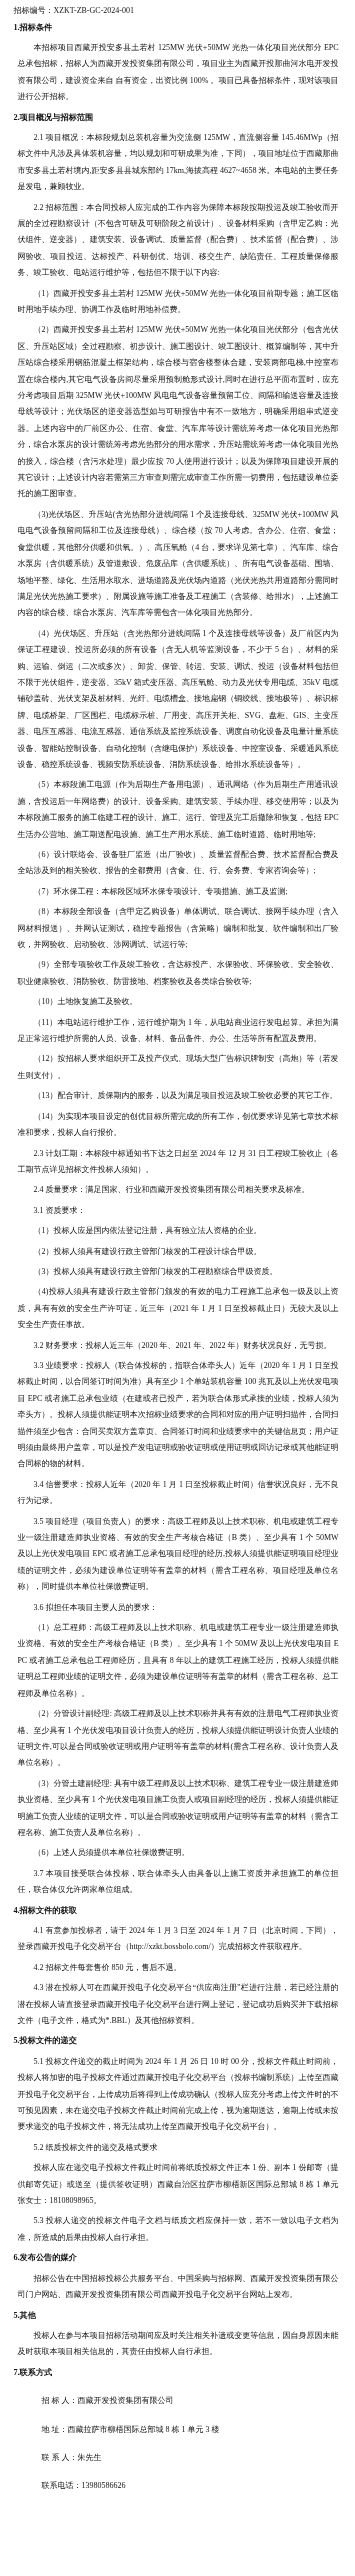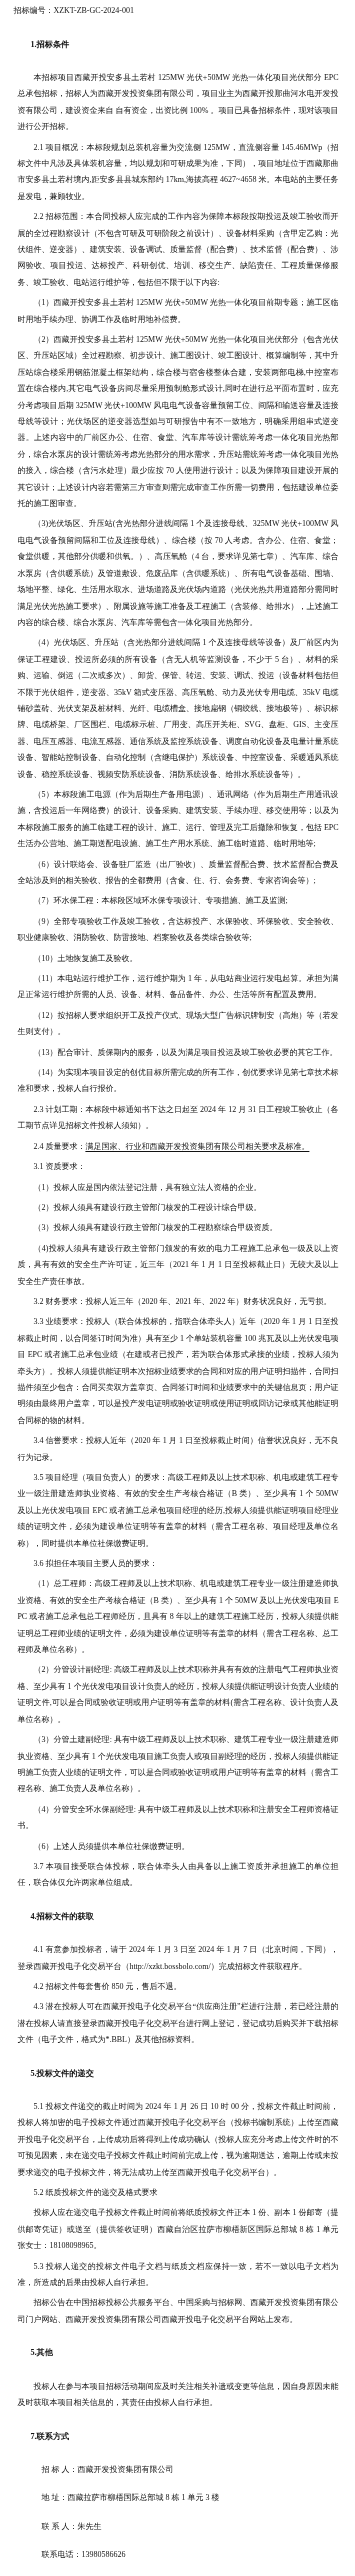--- a/index.html
+++ b/index.html
@@ -9,44 +9,46 @@
     min-height:2689px;
     box-sizing:border-box;
     padding:3.1px 12.4px 20.6px 13.4px;
     background:#ffffff;
     font-family:"Liberation Serif","DejaVu Serif",serif;
     font-size:8px;
     line-height:16.4px;
     color:#121212;
   }
   .doc-number { text-align:left; margin:0; }
-  h2.sec-h { margin:17px; font-size:8.2px; font-weight:bold; line-height:16.4px; }
+  h2.sec-h { margin:0; font-size:8.2px; font-weight:bold; line-height:16.4px; }
   p.cl { margin:4px; text-align:justify; text-indent:2em; word-break:break-all; }
-  .u { text-decoration:underline; text-underline-offset:2.1px; }
+  .u { text-underline-offset:2.1px; }
   p.contact-row { margin:12px; text-indent:2em; }
 </style>
 </head>
 <body>
 
 <div class="page">
 
   <p class="doc-number">招标编号：XZKT-ZB-GC-2024-001</p>
 
   <h2 class="sec-h">1.招标条件</h2>
   <p class="cl">本招标项目西藏开投安多县土若村 125MW 光伏+50MW 光热一体化项目光伏部分 EPC 总承包招标，招标人为西藏开发投资集团有限公司，项目业主为西藏开投那曲河水电开发投资有限公司，建设资金来自 自有资金，出资比例 100% 。项目已具备招标条件，现对该项目进行公开招标。</p>
 
+  <h2 class="sec-h">2.项目概况与招标范围</h2>
   <p class="cl">2.1 项目概况：本标段规划总装机容量为交流侧 125MW，直流侧容量 145.46MWp（招标文件中凡涉及具体装机容量，均以规划和可研成果为准，下同），项目地址位于西藏那曲市安多县土若村境内,距安多县县城东部约 17km,海拔高程 4627~4658 米。本电站的主要任务是发电，兼顾牧业。</p>
   <p class="cl">2.2 招标范围：本合同投标人应完成的工作内容为保障本标段按期投运及竣工验收而开展的全过程勘察设计（不包含可研及可研阶段之前设计）、设备材料采购（含甲定乙购：光伏组件、逆变器）、建筑安装、设备调试、质量监督（配合费）、技术监督（配合费）、涉网验收、项目投运、达标投产、科研创优、培训、移交生产、缺陷责任、工程质量保修服务、竣工验收、电站运行维护等，包括但不限于以下内容:</p>
   <p class="cl">（1）西藏开投安多县土若村 125MW 光伏+50MW 光热一体化项目前期专题；施工区临时用地手续办理、协调工作及临时用地补偿费。</p>
   <p class="cl">（2）西藏开投安多县土若村 125MW 光伏+50MW 光热一体化项目光伏部分（包含光伏区、升压站区域）全过程勘察、初步设计、施工图设计、竣工图设计、概算编制等，其中升压站综合楼采用钢筋混凝土框架结构，综合楼与宿舍楼整体合建，安装两部电梯,中控室布置在综合楼内,其它电气设备房间尽量采用预制舱形式设计,同时在进行总平面布置时，应充分考虑项目后期 325MW 光伏+100MW 风电电气设备容量预留工位、间隔和输送容量及连接母线等设计；光伏场区的逆变器选型如与可研报告中有不一致地方，明确采用组串式逆变器。上述内容中的厂前区办公、住宿、食堂、汽车库等设计需统筹考虑一体化项目光热部分，综合水泵房的设计需统筹考虑光热部分的用水需求，升压站需统筹考虑一体化项目光热的接入，综合楼（含污水处理）最少应按 70 人使用进行设计；以及为保障项目建设开展的其它设计；上述设计内容若需第三方审查则需完成审查工作所需一切费用，包括建设单位委托的施工图审查。</p>
   <p class="cl">（3)光伏场区、升压站(含光热部分进线间隔 1 个及连接母线、325MW 光伏+100MW 风电电气设备预留间隔和工位及连接母线）、综合楼（按 70 人考虑。含办公、住宿、食堂；食堂供暖，其他部分供暖和供氧。）、高压氧舱（4 台，要求详见第七章）、汽车库、综合水泵房（含供暖系统）及管道敷设、危废品库（含供暖系统）、所有电气设备基础、围墙、场地平整、绿化、生活用水取水、进场道路及光伏场内道路（光伏光热共用道路部分需同时满足光伏光热施工要求）、附属设施等施工准备及工程施工（含装修、给排水），上述施工内容的综合楼、综合水泵房、汽车库等需包含一体化项目光热部分。</p>
   <p class="cl">（4）光伏场区、升压站（含光热部分进线间隔 1 个及连接母线等设备）及厂前区内为保证工程建设、投运所必须的所有设备（含无人机等监测设备，不少于 5 台）、材料的采购、运输、倒运（二次或多次）、卸货、保管、转运、安装、调试、投运（设备材料包括但不限于光伏组件，逆变器、35kV 箱式变压器、高压氧舱、动力及光伏专用电缆、35kV 电缆铺砂盖砖、光伏支架及桩材料、光纤、电缆槽盒、接地扁钢（铜绞线、接地极等）、标识标牌、电缆桥架、厂区围栏、电缆标示桩、厂用变、高压开关柜、SVG、盘柜、GIS、主变压器、电压互感器、电流互感器、通信系统及监控系统设备、调度自动化设备及电量计量系统设备、智能站控制设备、自动化控制（含继电保护）系统设备、中控室设备、采暖通风系统设备、稳控系统设备、视频安防系统设备、消防系统设备、给排水系统设备等）。</p>
   <p class="cl">（5）本标段施工电源（作为后期生产备用电源）、通讯网络（作为后期生产用通讯设施，含投运后一年网络费）的设计、设备采购、建筑安装、手续办理、移交使用等；以及为本标段施工服务的施工临建工程的设计、施工、运行、管理及完工后撤除和恢复，包括 EPC 生活办公营地、施工期送配电设施、施工生产用水系统、施工临时道路、临时用地等;</p>
   <p class="cl">（6）设计联络会、设备驻厂监造（出厂验收）、质量监督配合费、技术监督配合费及全站涉及到的相关验收、报告的全都费用（含食、住、行、会务费、专家咨询会等）;</p>
   <p class="cl">（7）环水保工程：本标段区域环水保专项设计、专项措施、施工及监测;</p>
+  <p class="cl">（8）本标段全部设备（含甲定乙购设备）单体调试、联合调试、接网手续办理（含入网材料报送）、并网认证测试，稳控专题报告（含策略）编制和批复、软件编制和出厂验收，并网验收、启动验收、涉网调试、试运行等;</p>
   <p class="cl">（9）全部专项验收工作及竣工验收，含达标投产、水保验收、环保验收、安全验收、职业健康验收、消防验收、防雷接地、档案验收及各类综合验收等;</p>
   <p class="cl">（10）土地恢复施工及验收。</p>
   <p class="cl">（11）本电站运行维护工作，运行维护期为 1 年，从电站商业运行发电起算。承担为满足正常运行维护所需的人员、设备、材料、备品备件、办公、生活等所有配置及费用。</p>
   <p class="cl">（12）按招标人要求组织开工及投产仪式、现场大型广告标识牌制安（高炮）等（若发生则支付）。</p>
   <p class="cl">（13）配合审计、质保期内的服务，以及为满足项目投运及竣工验收必要的其它工作。</p>
   <p class="cl">（14）为实现本项目设定的创优目标所需完成的所有工作，创优要求详见第七章技术标准和要求，投标人自行报价。</p>
   <p class="cl">2.3 计划工期：本标段中标通知书下达之日起至 2024 年 12 月 31 日工程竣工验收止（各工期节点详见招标文件投标人须知）。</p>
   <p class="cl"><span>2.4 质量要求：</span><span class="u">满足国家、行业和西藏开发投资集团有限公司相关要求及标准。</span></p>
 
   <p class="cl">3.1 资质要求：</p>
@@ -55,35 +57,35 @@
   <p class="cl">（3）投标人须具有建设行政主管部门核发的工程勘察综合甲级资质。</p>
   <p class="cl">（4)投标人须具有建设行政主管部门颁发的有效的电力工程施工总承包一级及以上资质，具有有效的安全生产许可证，近三年（2021 年 1 月 1 日至投标截止日）无较大及以上安全生产责任事故。</p>
   <p class="cl">3.2 财务要求：投标人近三年（2020 年、2021 年、2022 年）财务状况良好，无亏损。</p>
   <p class="cl">3.3 业绩要求：投标人（联合体投标的，指联合体牵头人）近年（2020 年 1 月 1 日至投标截止时间，以合同签订时间为准）具有至少 1 个单站装机容量 100 兆瓦及以上光伏发电项目 EPC 或者施工总承包业绩（在建或者已投产，若为联合体形式承接的业绩，投标人须为牵头方）。投标人须提供能证明本次招标业绩要求的合同和对应的用户证明扫描件，合同扫描件须至少包含：合同买卖双方盖章页、合同签订时间和业绩要求中的关键信息页；用户证明须由最终用户盖章，可以是投产发电证明或验收证明或使用证明或回访记录或其他能证明合同标的物的材料。</p>
   <p class="cl">3.4 信誉要求：投标人近年（2020 年 1 月 1 日至投标截止时间）信誉状况良好，无不良行为记录。</p>
   <p class="cl">3.5 项目经理（项目负责人）的要求：高级工程师及以上技术职称、机电或建筑工程专业一级注册建造师执业资格、有效的安全生产考核合格证（B 类）、至少具有 1 个 50MW 及以上光伏发电项目 EPC 或者施工总承包项目经理的经历,投标人须提供能证明项目经理业绩的证明文件，必须为建设单位证明等有盖章的材料（需含工程名称、项目经理及单位名称），同时提供本单位社保缴费证明。</p>
   <p class="cl">3.6 拟担任本项目主要人员的要求：</p>
   <p class="cl">（1）总工程师：高级工程师及以上技术职称、机电或建筑工程专业一级注册建造师执业资格、有效的安全生产考核合格证（B 类）、至少具有 1 个 50MW 及以上光伏发电项目 EPC 或者施工总承包总工程师经历，且具有 8 年以上的建筑工程施工经历，投标人须提供能证明总工程师业绩的证明文件，必须为建设单位证明等有盖章的材料（需含工程名称、总工程师及单位名称）。</p>
   <p class="cl">（2）分管设计副经理: 高级工程师及以上技术职称并具有有效的注册电气工程师执业资格、至少具有 1 个光伏发电项目设计负责人的经历，投标人须提供能证明设计负责人业绩的证明文件,可以是合同或验收证明或用户证明等有盖章的材料(需含工程名称、设计负责人及单位名称）。</p>
   <p class="cl">（3）分管土建副经理: 具有中级工程师及以上技术职称、建筑工程专业一级注册建造师执业资格、至少具有 1 个光伏发电项目施工负责人或项目副经理的经历，投标人须提供能证明施工负责人业绩的证明文件，可以是合同或验收证明或用户证明等有盖章的材料（需含工程名称、施工负责人及单位名称）。</p>
-  <p class="cl">（4）分管安全环水保副经理: 具有中级工程师及以上技术职称和注册安全工程师资格证书。</p>
   <p class="cl">（6）上述人员须提供本单位社保缴费证明。</p>
   <p class="cl">3.7 本项目接受联合体投标，联合体牵头人由具备以上施工资质并承担施工的单位担任，联合体仅允许两家单位组成。</p>
 
   <h2 class="sec-h">4.招标文件的获取</h2>
   <p class="cl">4.1 有意参加投标者，请于 2024 年 1 月 3 日至 2024 年 1 月 7 日（北京时间，下同），登录西藏开投电子化交易平台（http://xzkt.bossbolo.com/）完成招标文件获取程序。</p>
   <p class="cl">4.2 招标文件每套售价 850 元，售后不退。</p>
   <p class="cl">4.3 潜在投标人可在西藏开投电子化交易平台“供应商注册”栏进行注册，若已经注册的潜在投标人请直接登录西藏开投电子化交易平台进行网上登记，登记成功后购买并下载招标文件（电子文件，格式为*.BBL）及其他招标资料。</p>
 
   <h2 class="sec-h">5.投标文件的递交</h2>
   <p class="cl">5.1 投标文件递交的截止时间为 2024 年 1 月 26 日 10 时 00 分，投标文件截止时间前，投标人将加密的电子投标文件通过西藏开投电子化交易平台（投标书编制系统）上传至西藏开投电子化交易平台，上传成功后将得到上传成功确认（投标人应充分考虑上传文件时的不可预见因素，未在递交电子投标文件截止时间前完成上传，视为逾期送达，逾期上传或未按要求递交的电子投标文件，将无法成功上传至西藏开投电子化交易平台）。</p>
   <p class="cl">5.2 纸质投标文件的递交及格式要求</p>
   <p class="cl">投标人应在递交电子投标文件截止时间前将纸质投标文件正本 1 份、副本 1 份邮寄（提供邮寄凭证）或送至（提供签收证明）西藏自治区拉萨市柳梧新区国际总部城 8 栋 1 单元 张女士：18108098965。</p>
   <p class="cl">5.3 投标人递交的投标文件电子文档与纸质文档应保持一致，若不一致以电子文档为准，所造成的后果由投标人自行承担。</p>
 
+  <h2 class="sec-h">6.发布公告的媒介</h2>
   <p class="cl">招标公告在中国招标投标公共服务平台、中国采购与招标网、西藏开发投资集团有限公司门户网站、西藏开发投资集团有限公司西藏开投电子化交易平台网站上发布。</p>
 
   <h2 class="sec-h">5.其他</h2>
   <p class="cl">投标人在参与本项目招标活动期间应及时关注相关补遗或变更等信息，因自身原因未能及时获取本项目相关信息的，其责任由投标人自行承担。</p>
 
   <h2 class="sec-h">7.联系方式</h2>
   <p class="contact-row"><span>招  标  人：</span><span>西藏开发投资集团有限公司</span></p>
   <p class="contact-row"><span>地      址：</span><span>西藏拉萨市柳梧国际总部城 8 栋 1 单元 3 楼</span></p>
   <p class="contact-row"><span>联  系  人：</span><span>朱先生</span></p>
   <p class="contact-row"><span>联系电话：</span><span>13980586626</span></p>

